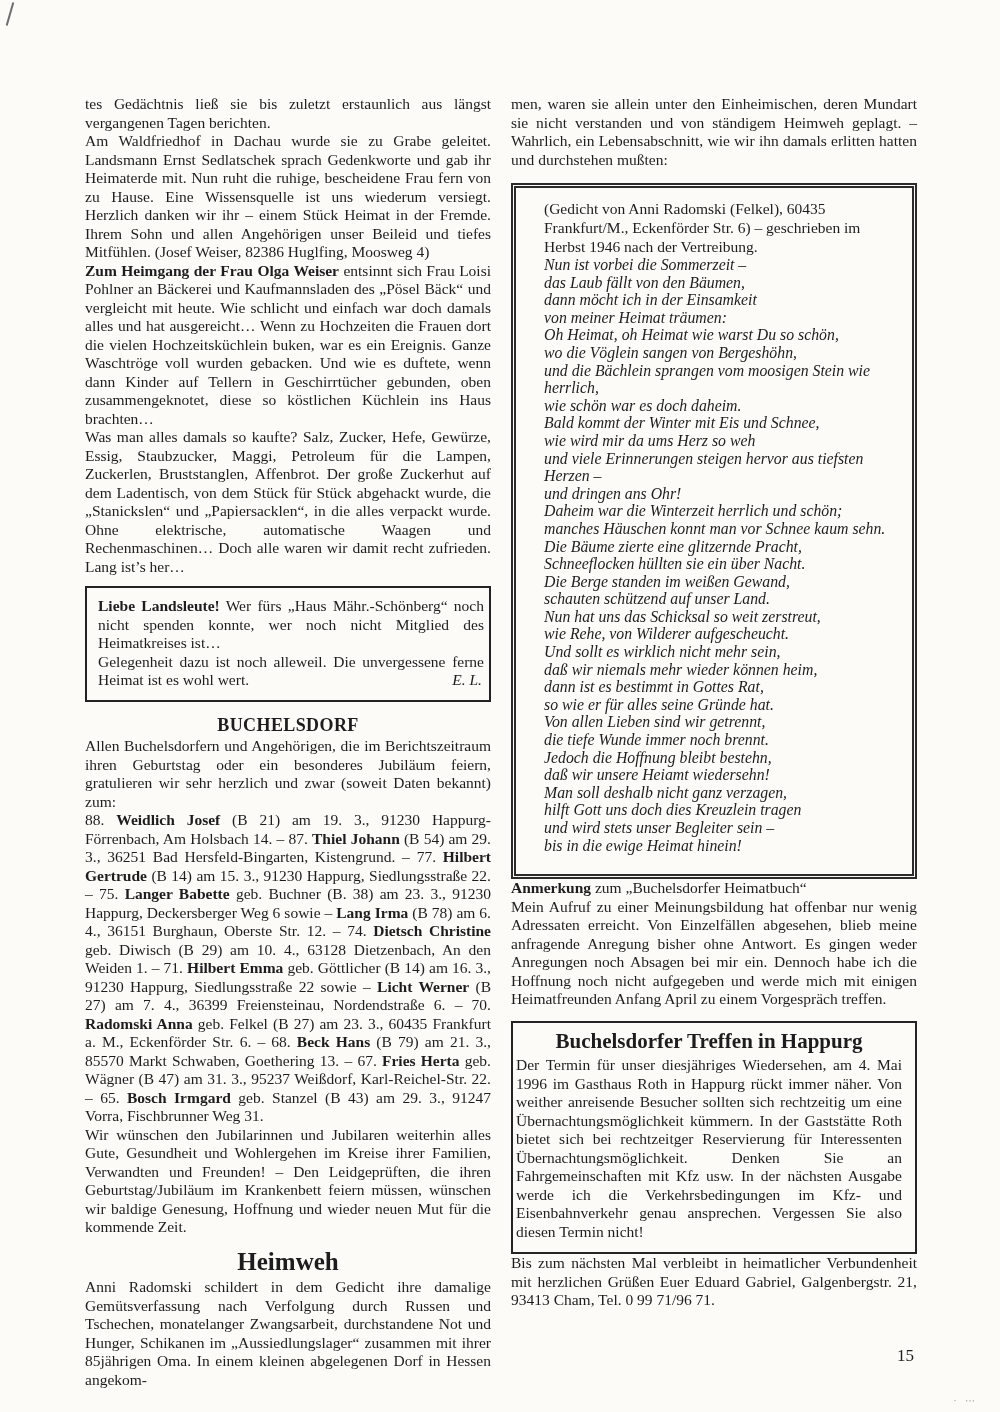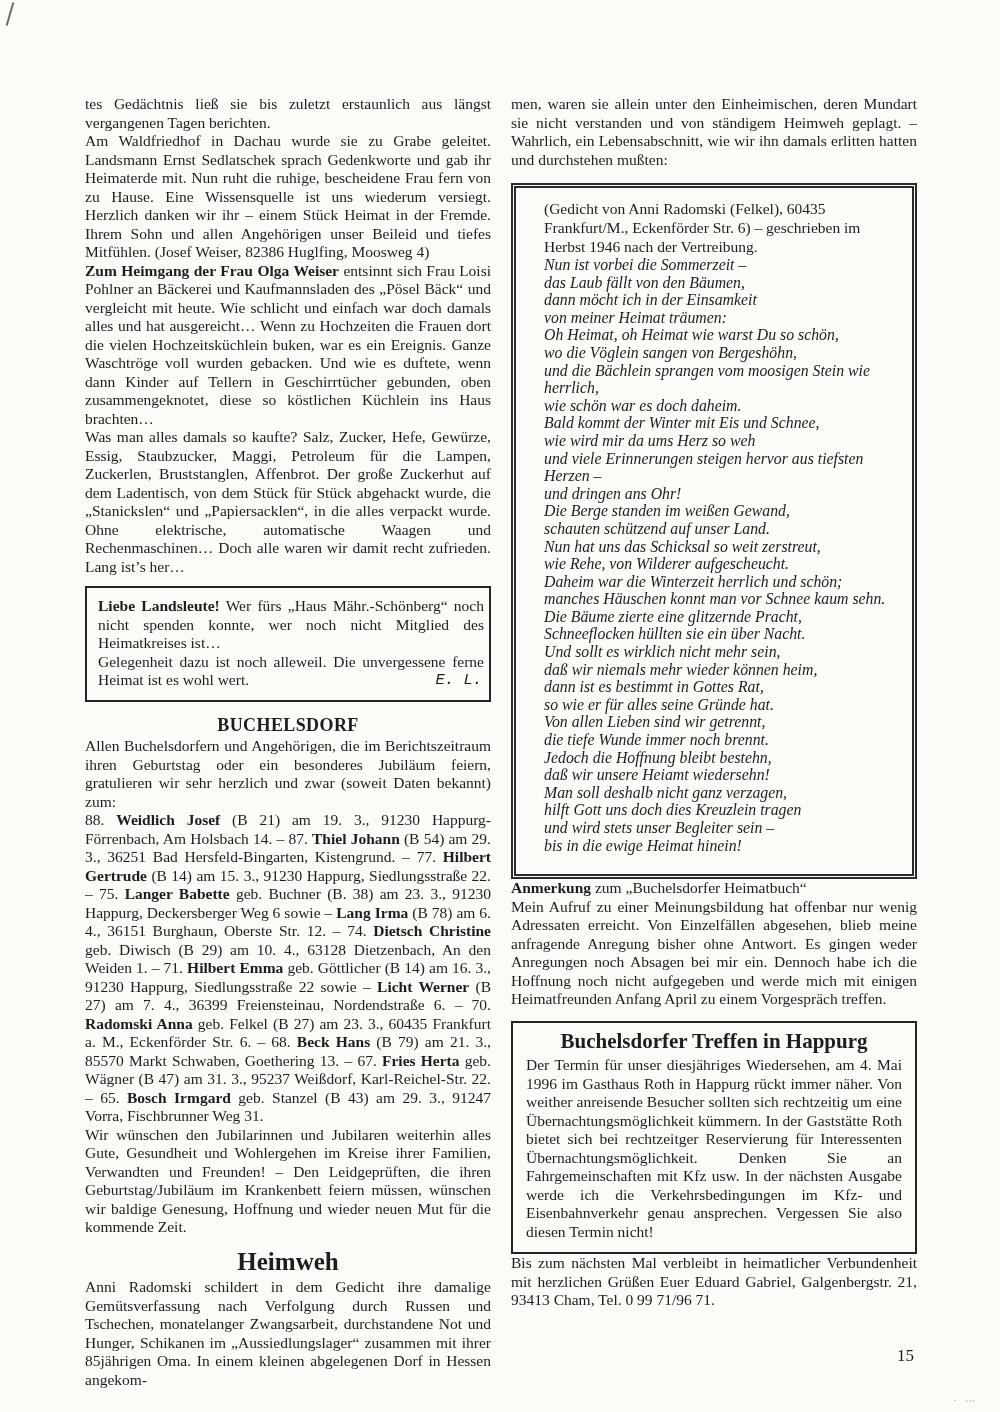--- a/index.html
+++ b/index.html
@@ -24,21 +24,21 @@
   .col-left{left:85px;}
   .col-right{left:511px;}
   .col p{margin:0;}
   strong{font-weight:bold;}
   .notice-box{
     margin-top:10px;
     border:2px solid #222;
     padding:9px 5px 10px 11px;
   }
   .notice-p2{position:relative;margin:0;}
-  .sig{position:absolute;right:2px;bottom:0;font-style:italic;font-family:Liberation Mono, monospace;}
+  .sig{position:absolute;right:2px;bottom:0;font-style:italic;}
   .section-heading{
     text-align:center;font-weight:bold;font-size:18px;
     margin:14px 0 3px 0;letter-spacing:.4px;
   }
   .article-heading{
     text-align:center;font-weight:bold;font-size:25px;
     margin:16px 0 7px 0;
   }
   .poem-box{
     margin-top:14px;
@@ -48,21 +48,21 @@
   .poem-intro{margin:0;text-align:left;font-size:15.5px;line-height:19px;}
   .stanza{
     font-style:italic;text-align:left;
     font-size:15.8px;line-height:17.6px;
     margin:7px 0 0 0;
   }
   .anmerkung-head{margin-top:13px;text-align:left;}
   .treffen-box{
     margin-top:12px;
     border:2px solid #242424;
-    padding:8px 13px 11px 13px;
+    padding:8px 13px 11px 3px;
   }
   .treffen-heading{
     text-align:center;font-weight:bold;font-size:21px;
     margin:1px 0 6px 0;
   }
   .closing{margin-top:15px;}
   .page-number{
     position:absolute;right:86px;bottom:46px;
     font-size:17px;
   }
@@ -98,22 +98,22 @@
   </div>
 
   <div class="col col-right">
     <p>men, waren sie allein unter den Einheimischen, deren Mundart sie nicht verstanden und von ständigem Heimweh geplagt. – Wahrlich, ein Lebensabschnitt, wie wir ihn damals erlitten hatten und durchstehen mußten:</p>
 
     <div class="poem-box">
       <p class="poem-intro">(Gedicht von Anni Radomski (Felkel), 60435 Frankfurt/M., Eckenförder Str. 6) – geschrieben im Herbst 1946 nach der Vertreibung.</p>
       <p class="stanza">Nun ist vorbei die Sommerzeit –<br>das Laub fällt von den Bäumen,<br>dann möcht ich in der Einsamkeit<br>von meiner Heimat träumen:</p>
       <p class="stanza">Oh Heimat, oh Heimat wie warst Du so schön,<br>wo die Vöglein sangen von Bergeshöhn,<br>und die Bächlein sprangen vom moosigen Stein wie herrlich,<br>wie schön war es doch daheim.</p>
       <p class="stanza">Bald kommt der Winter mit Eis und Schnee,<br>wie wird mir da ums Herz so weh<br>und viele Erinnerungen steigen hervor aus tiefsten Herzen –<br>und dringen ans Ohr!</p>
+      <p class="stanza">Daheim war die Winterzeit herrlich und schön;<br>manches Häuschen konnt man vor Schnee kaum sehn.<br>Die Bäume zierte eine glitzernde Pracht,<br>Schneeflocken hüllten sie ein über Nacht.</p>
       <p class="stanza">Die Berge standen im weißen Gewand,<br>schauten schützend auf unser Land.<br>Nun hat uns das Schicksal so weit zerstreut,<br>wie Rehe, von Wilderer aufgescheucht.</p>
-      <p class="stanza">Daheim war die Winterzeit herrlich und schön;<br>manches Häuschen konnt man vor Schnee kaum sehn.<br>Die Bäume zierte eine glitzernde Pracht,<br>Schneeflocken hüllten sie ein über Nacht.</p>
       <p class="stanza">Und sollt es wirklich nicht mehr sein,<br>daß wir niemals mehr wieder können heim,<br>dann ist es bestimmt in Gottes Rat,<br>so wie er für alles seine Gründe hat.</p>
       <p class="stanza">Von allen Lieben sind wir getrennt,<br>die tiefe Wunde immer noch brennt.<br>Jedoch die Hoffnung bleibt bestehn,<br>daß wir unsere Heiamt wiedersehn!</p>
       <p class="stanza">Man soll deshalb nicht ganz verzagen,<br>hilft Gott uns doch dies Kreuzlein tragen<br>und wird stets unser Begleiter sein –<br>bis in die ewige Heimat hinein!</p>
     </div>
 
     <p class="anmerkung-head"><strong>Anmerkung</strong><span> zum „Buchelsdorfer Heimatbuch“</span></p>
     <p>Mein Aufruf zu einer Meinungsbildung hat offenbar nur wenig Adressaten erreicht. Von Einzelfällen abgesehen, blieb meine anfragende Anregung bisher ohne Antwort. Es gingen weder Anregungen noch Absagen bei mir ein. Dennoch habe ich die Hoffnung noch nicht aufgegeben und werde mich mit einigen Heimatfreunden Anfang April zu einem Vorgespräch treffen.</p>
 
     <div class="treffen-box">
       <h3 class="treffen-heading">Buchelsdorfer Treffen in Happurg</h3>

